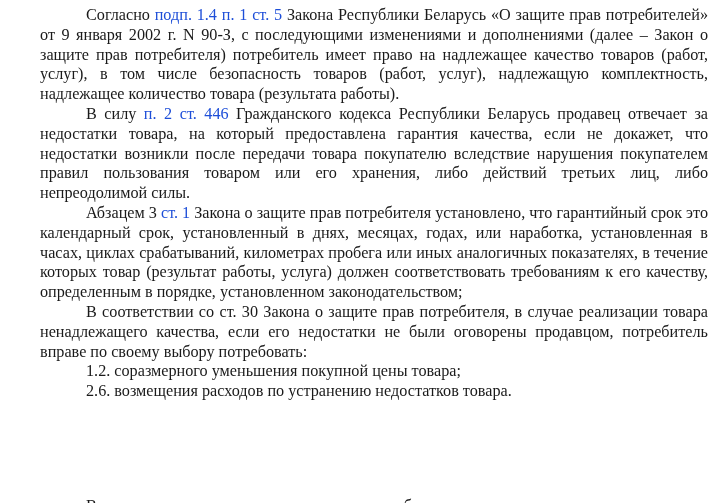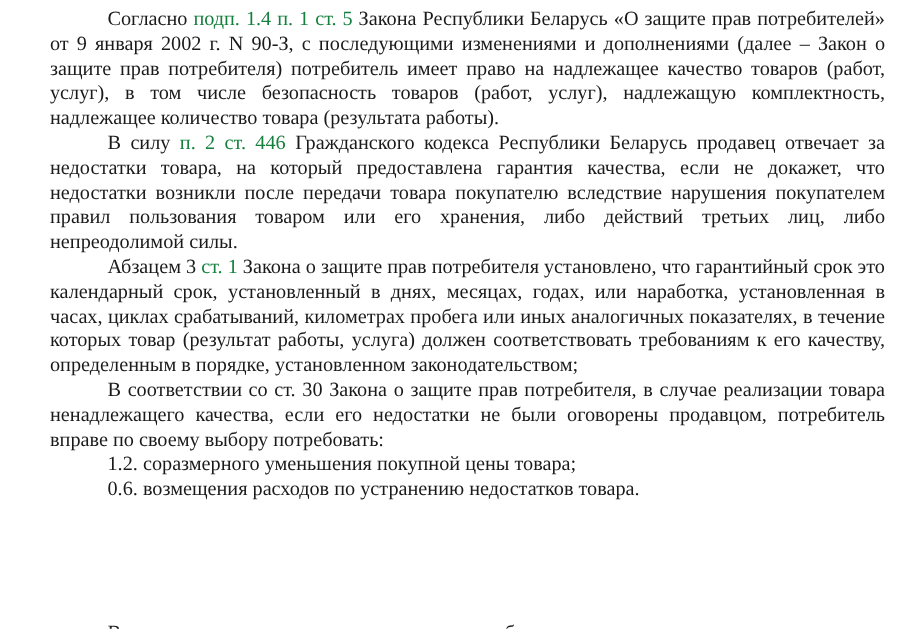--- a/index.html
+++ b/index.html
@@ -22,21 +22,21 @@
       font-size: 16.2px;
       line-height: 19.8px;
       color: #1a1a1a;
     }
     .para {
       margin: 0;
       text-align: justify;
       text-indent: 46px;
     }
     .link {
-      color: #15803d;
+      color: #1d4ed8;
       text-decoration: none;
       cursor: pointer;
     }
     .list-item {
       margin: 0;
       padding-left: 46px;
       text-align: left;
     }
     .cut-line {
       position: absolute;
@@ -62,19 +62,19 @@
 
   <p class="para"><span>Согласно </span><a class="link">подп. 1.4 п. 1 ст. 5</a><span> Закона Республики Беларусь «О защите прав потребителей» от 9 января 2002 г. N 90-З, с последующими изменениями и дополнениями (далее – Закон о защите прав потребителя)  потребитель имеет право на надлежащее качество товаров (работ, услуг), в том числе безопасность товаров (работ, услуг), надлежащую комплектность, надлежащее количество товара (результата работы).</span></p>
 
   <p class="para"><span>В силу </span><a class="link">п. 2 ст. 446</a><span> Гражданского кодекса Республики Беларусь продавец отвечает за недостатки товара, на который предоставлена гарантия качества, если не докажет, что недостатки возникли после передачи товара покупателю вследствие нарушения покупателем правил пользования товаром или его хранения, либо действий третьих лиц, либо непреодолимой силы.</span></p>
 
   <p class="para"><span>Абзацем 3 </span><a class="link">ст. 1</a><span> Закона о защите прав потребителя установлено, что  гарантийный срок это календарный срок, установленный в днях, месяцах, годах, или наработка, установленная в часах, циклах срабатываний, километрах пробега или иных аналогичных показателях, в течение которых товар (результат работы, услуга) должен соответствовать требованиям к его качеству, определенным в порядке, установленном законодательством;</span></p>
 
   <p class="para">В соответствии со ст. 30 Закона о защите прав потребителя,  в  случае реализации товара ненадлежащего качества, если его недостатки не были оговорены продавцом, потребитель вправе по своему выбору потребовать:</p>
 
   <p class="list-item">1.2. соразмерного уменьшения покупной цены товара;</p>
-  <p class="list-item">0.6. возмещения расходов по устранению недостатков товара.</p>
+  <p class="list-item">2.6. возмещения расходов по устранению недостатков товара.</p>
 
 </div>
 
 <div class="cut-line">
   <span>В случае выявления недостатков товара потребитель вправе</span>
 </div>
 
 </body></html>

